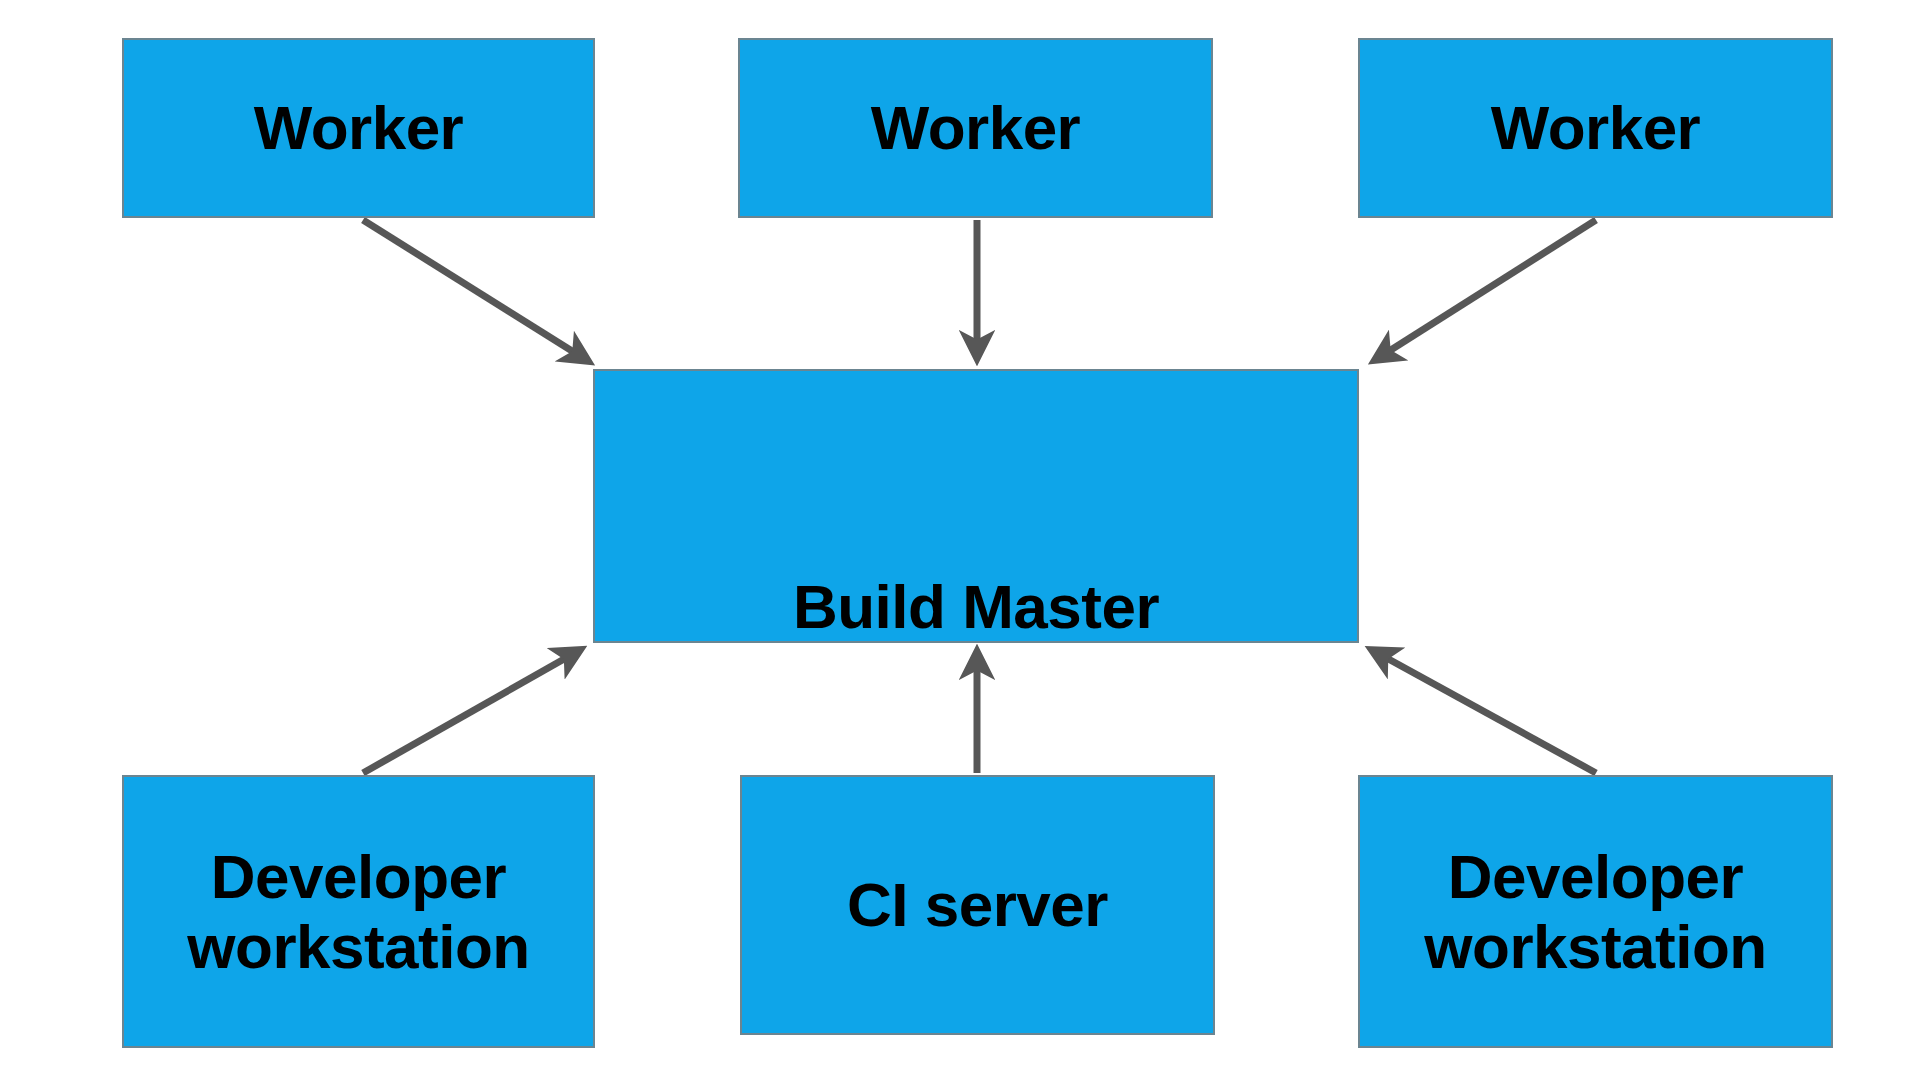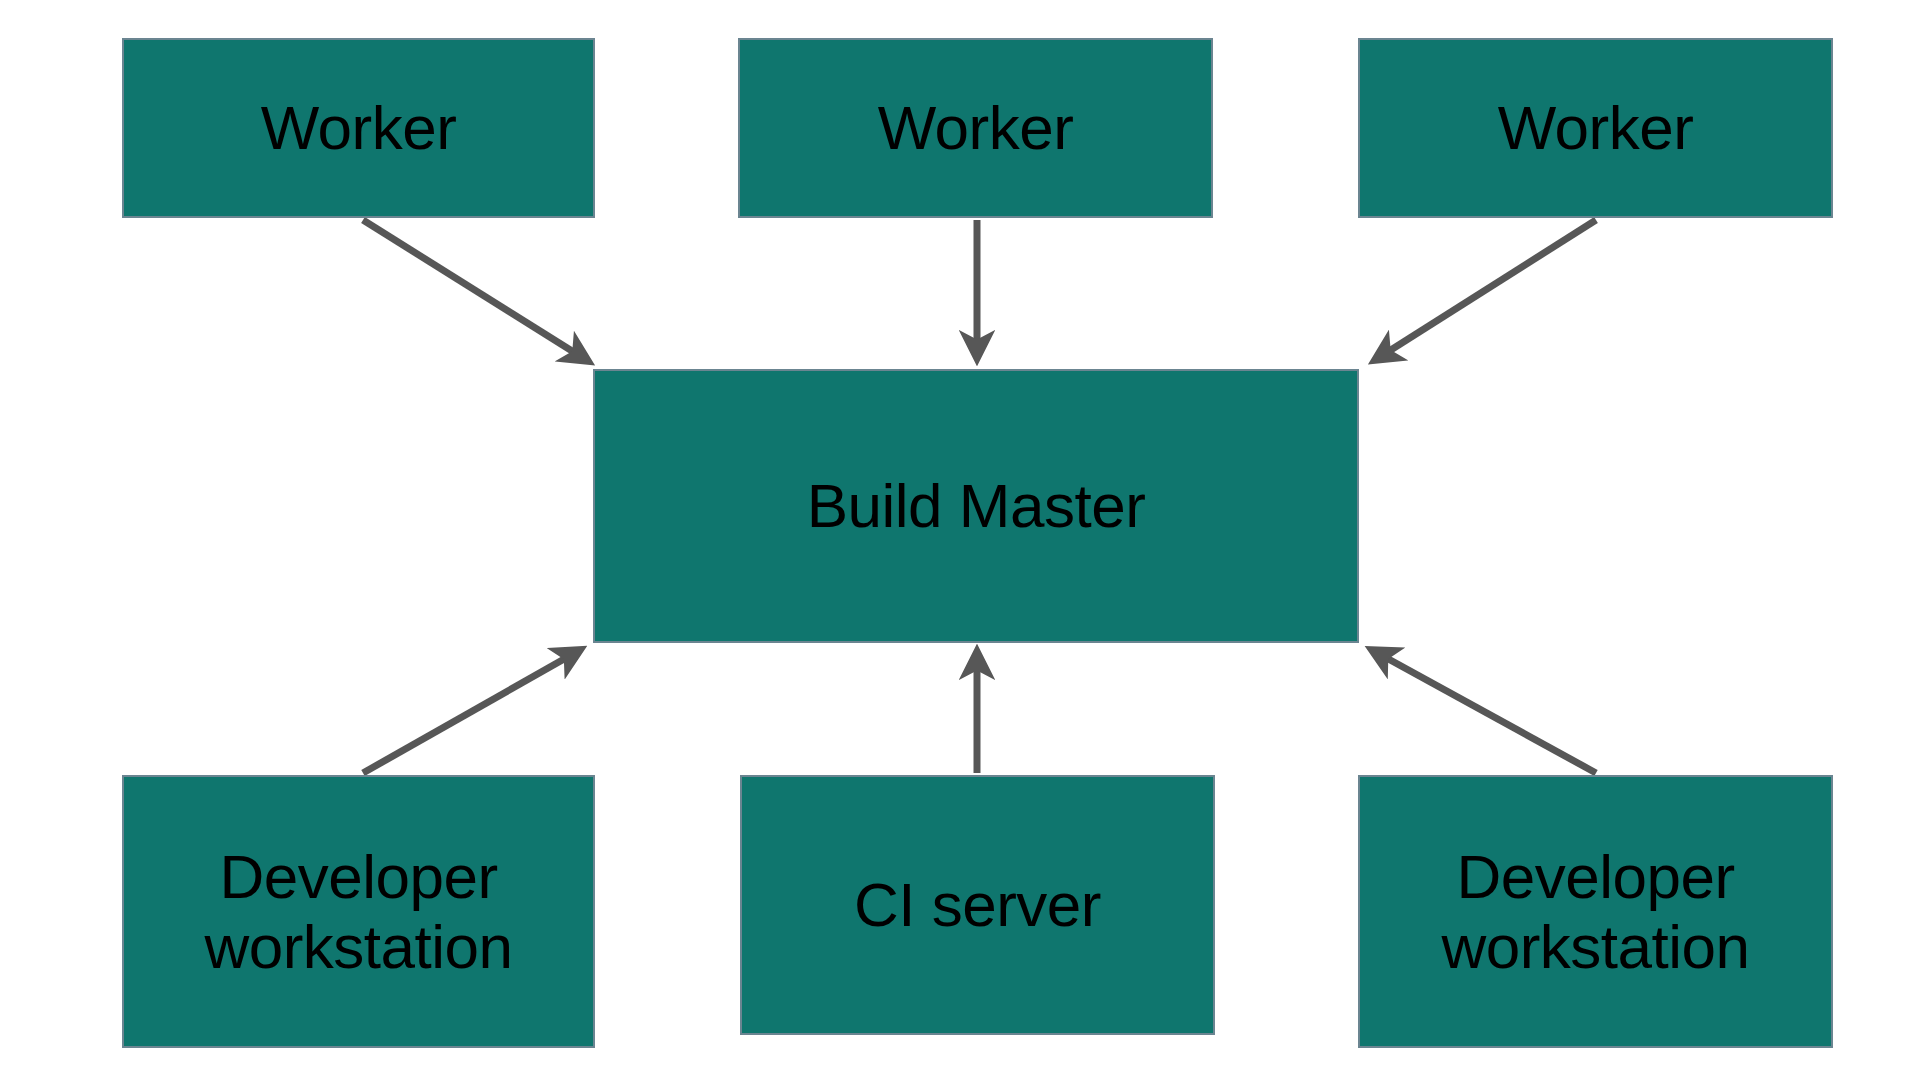--- a/index.html
+++ b/index.html
@@ -22,39 +22,39 @@
     position: absolute;
     left: 0;
     top: 0;
     width: 1910px;
     height: 1090px;
     pointer-events: none;
   }
   .node {
     position: absolute;
     box-sizing: border-box;
-    background: #0f766e;
+    background: #0ea5e9;
     border: 2px solid #6b8591;
     display: flex;
     align-items: center;
     justify-content: center;
     text-align: center;
     color: #000000;
     line-height: 1.12;
     white-space: pre-line;
-    font-weight: 400;
+    font-weight: 700;
   }
   .node-label {
     display: block;
     width: 100%;
     padding: 0 10px;
     box-sizing: border-box;
   }
   .worker    { font-size: 62px; letter-spacing: -0.5px; }
-  .master    { font-size: 62px; letter-spacing: -0.5px; }
+  .master    { font-size: 62px; letter-spacing: -0.5px; align-items: flex-end; }
   .endpoint  { font-size: 62px; letter-spacing: -0.5px; }
 </style>
 </head>
 <body>
 
 <div id="canvas">
 
   <svg id="edges" viewBox="0 0 1910 1090" width="1910" height="1090" xmlns="http://www.w3.org/2000/svg">
     <defs>
       <marker id="arrowhead" markerWidth="5.2" markerHeight="5.2" refX="4.0" refY="2.6" orient="auto" markerUnits="strokeWidth">

